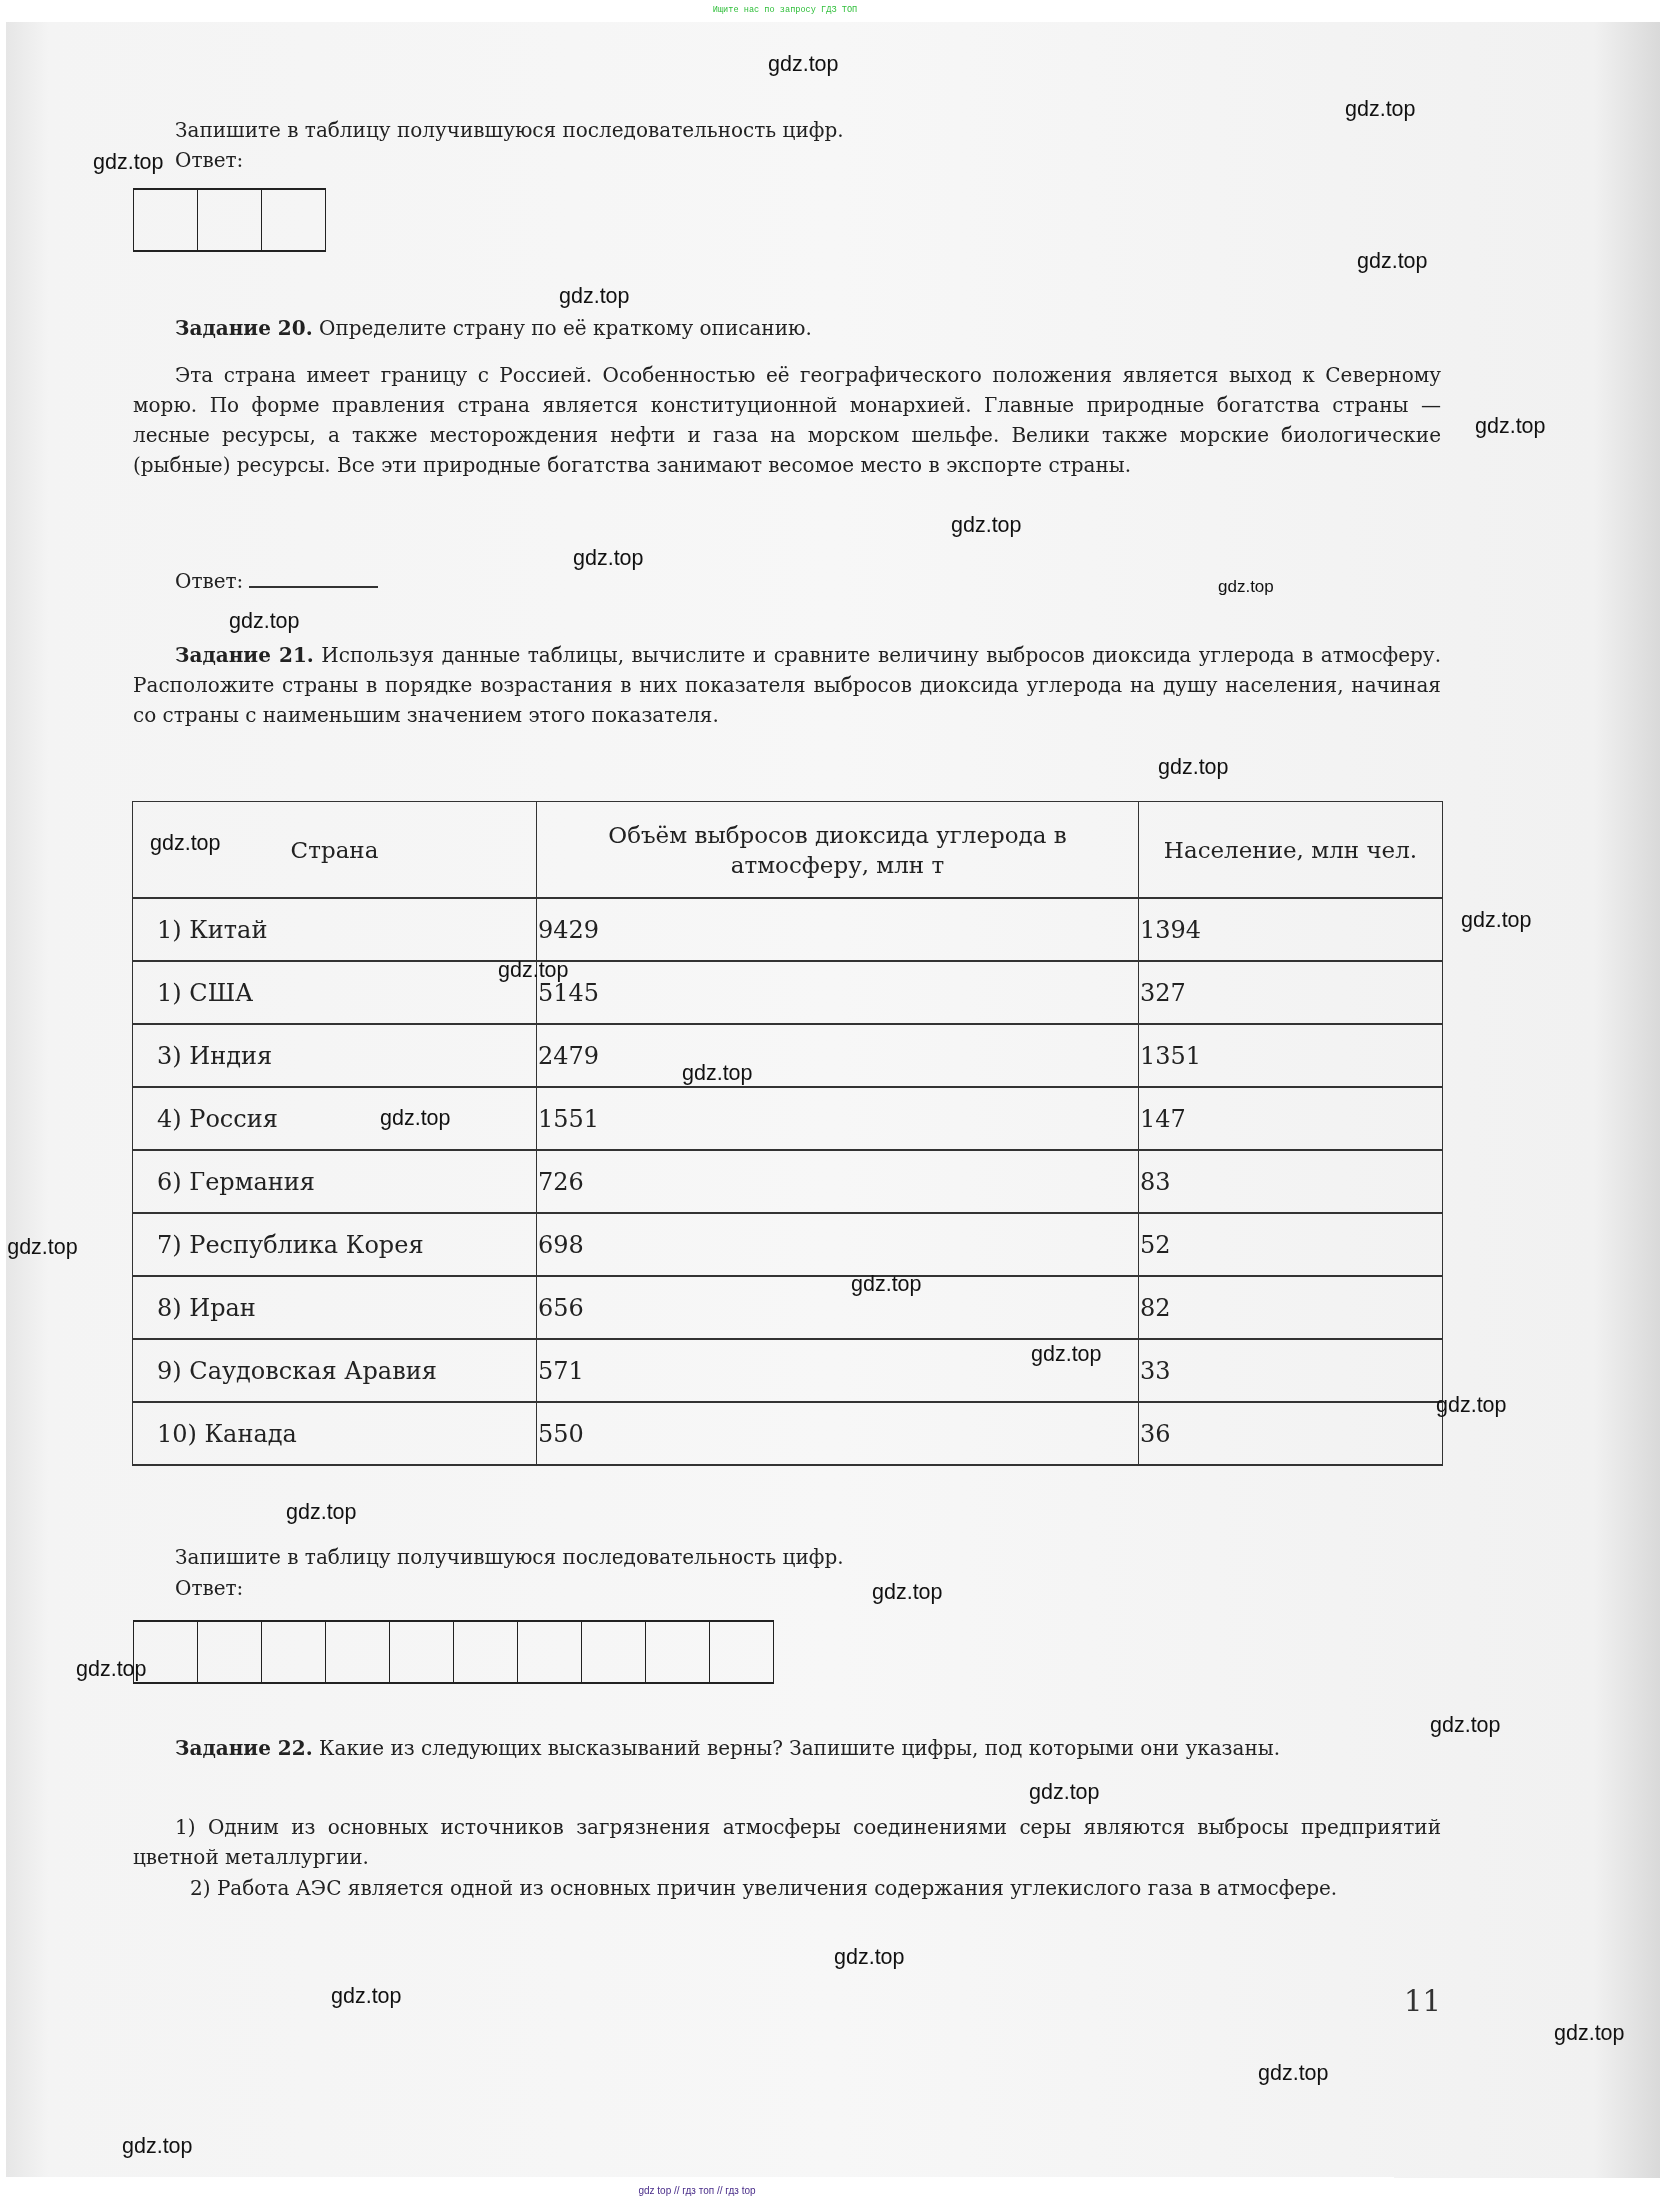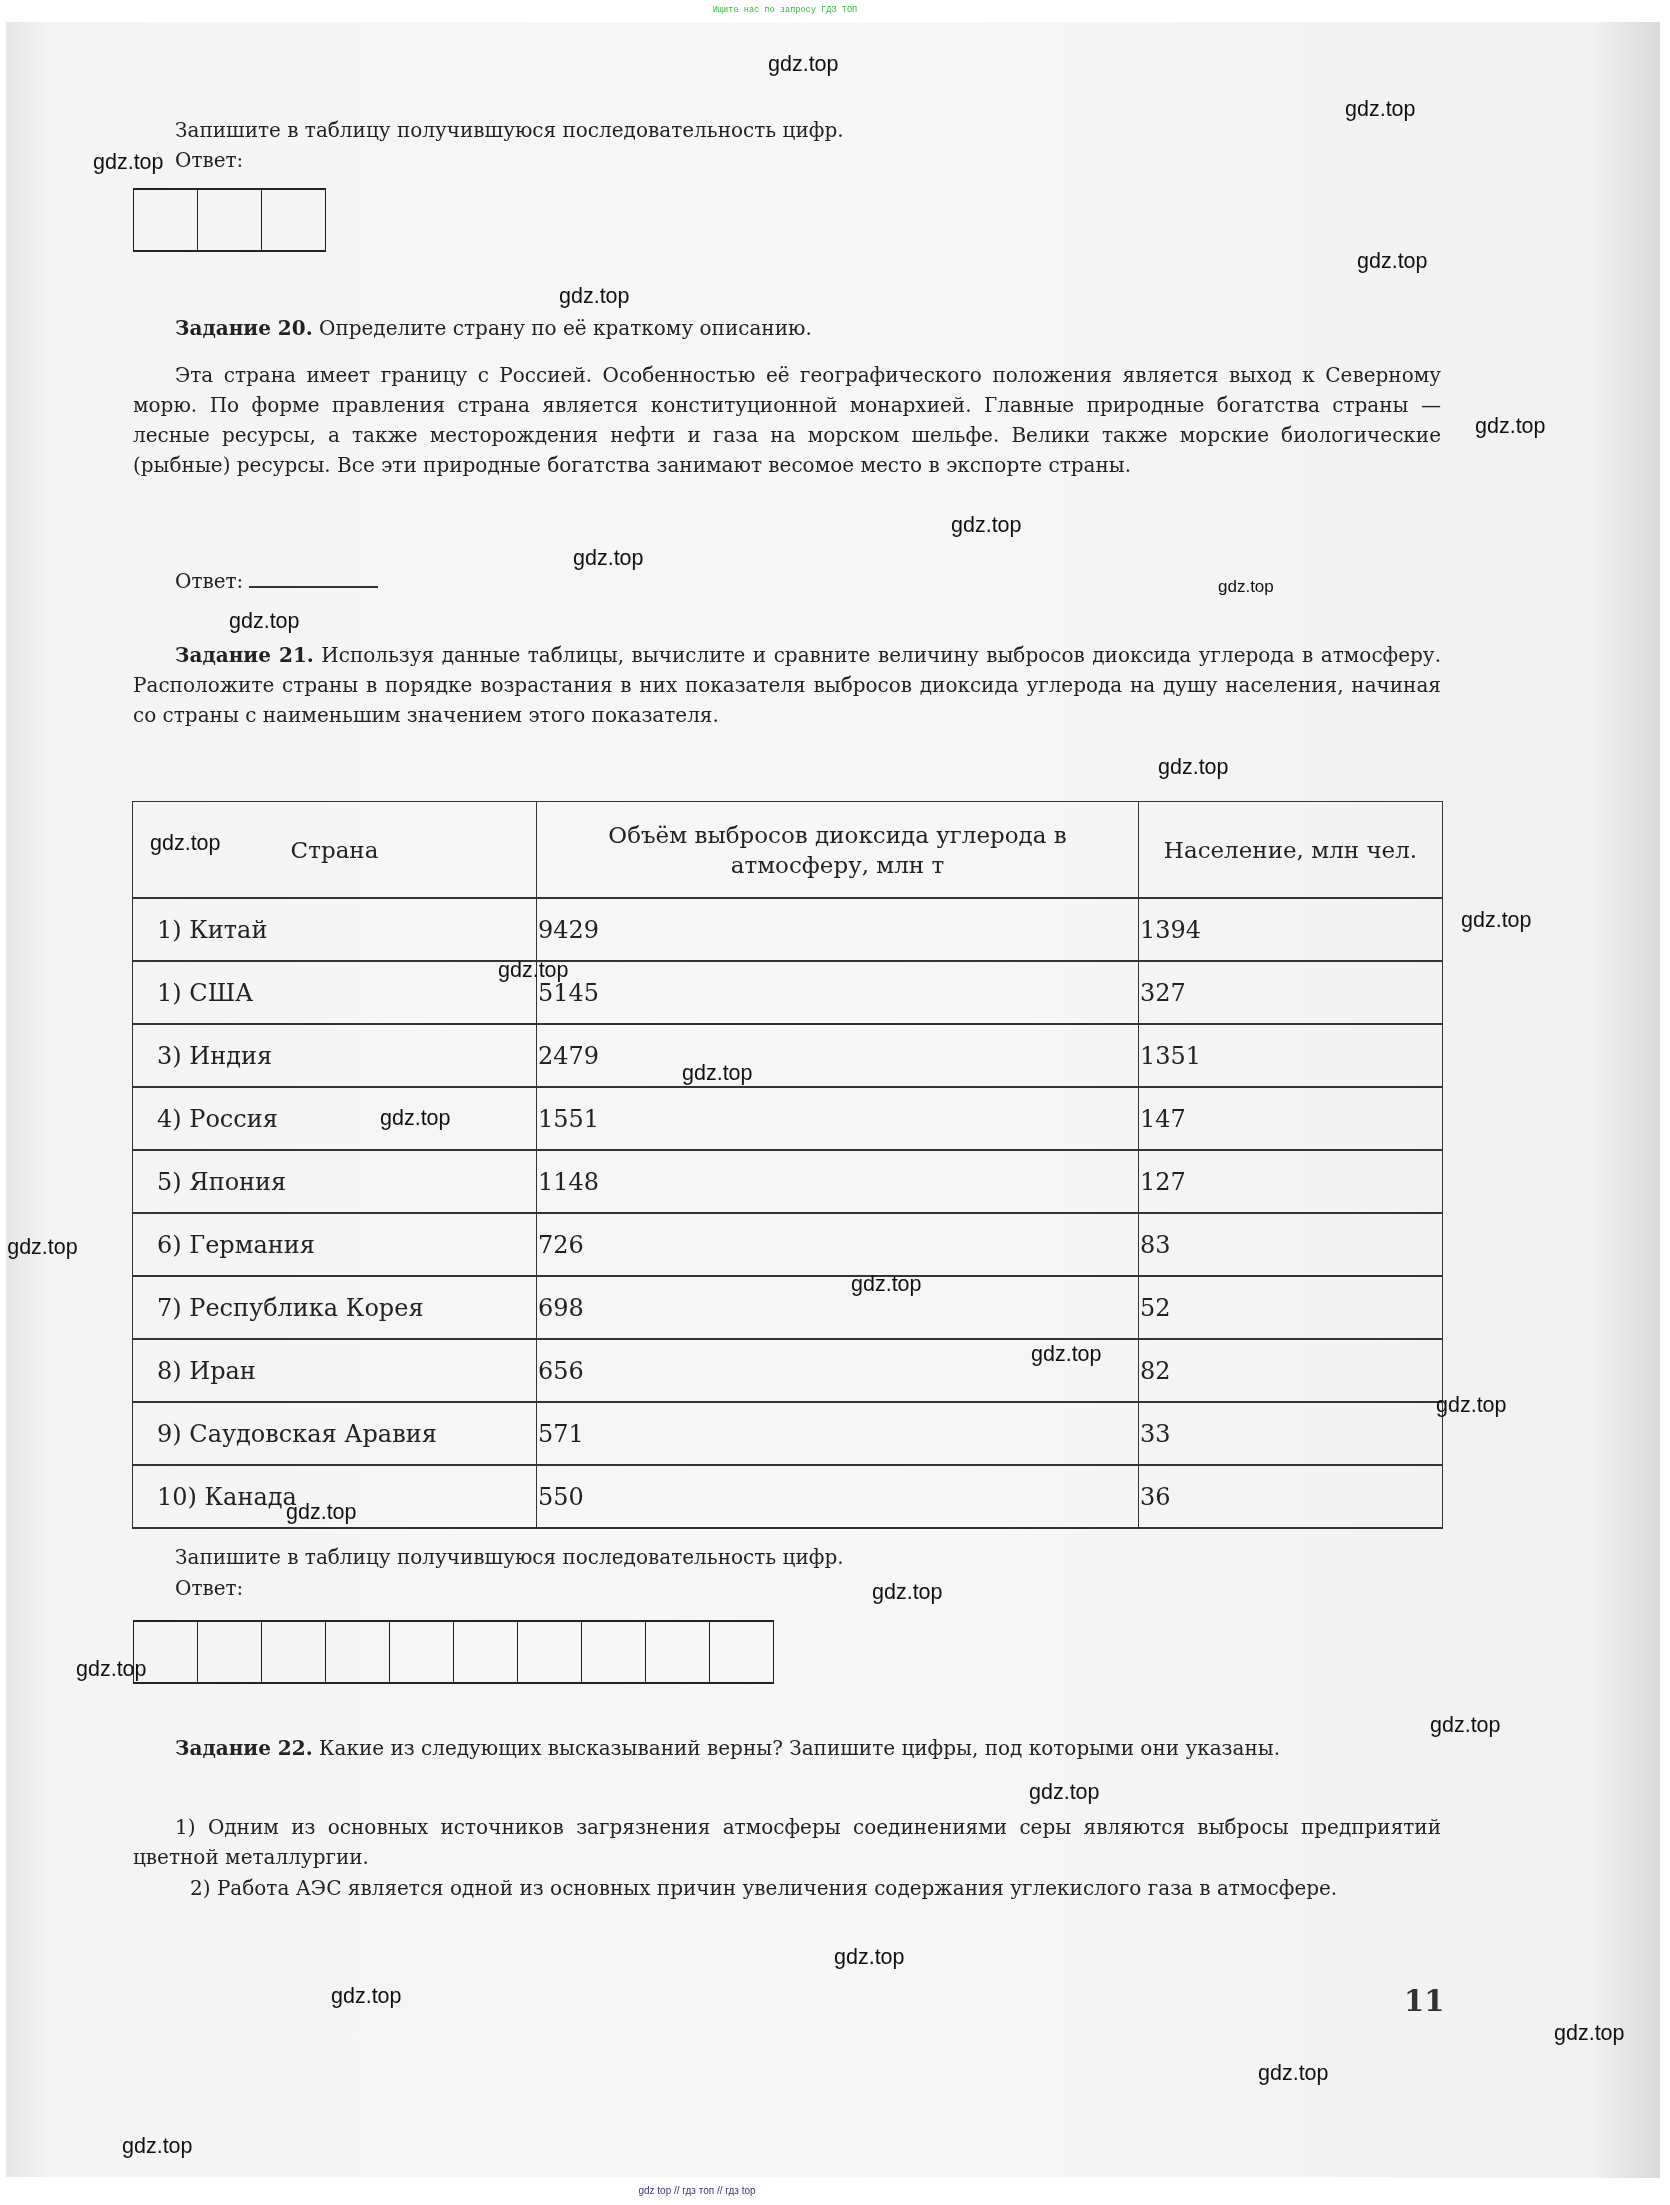--- a/index.html
+++ b/index.html
@@ -37,21 +37,21 @@
     position: absolute; left: 132px; top: 801px; width: 1311px;
     border-collapse: collapse; font-size: 24px; color: #222;
   }
   table.data th, table.data td { border: 1.4px solid #333; }
   table.data tr { border-bottom: 2.1px solid #333; }
   table.data th { font-weight: normal; height: 93px; font-size: 23px; line-height: 30px; }
   table.data td { height: 59px; }
   td.country { text-align: left; padding-left: 24px; width: 372px; }
   td.num { text-align: left; }
   .answer-line { display: inline-block; width: 129px; border-bottom: 2.1px solid #333; margin-left: 5.7px; }
-  .pagenum { position: absolute; left: 1404px; top: 1984px; font-size: 29px; font-weight: bold; color: #333; }
+  .pagenum { position: absolute; left: 1404px; top: 1984px; font-size: 29px; font-weight: normal; color: #333; }
 </style>
 </head>
 <body>
 
 <div class="top-banner">Ищите нас по запросу ГДЗ ТОП</div>
 
 <div class="page"></div>
 
 <div class="text" style="left:175px; top:115px; width:1289px;">Запишите в таблицу получившуюся последовательность цифр.</div>
 <div class="text" style="left:175px; top:145px;">Ответ:</div>
@@ -96,25 +96,20 @@
       </tr>
     <tr>
         <td class="country">3) Индия</td>
         <td class="num">2479</td>
         <td class="num">1351</td>
       </tr>
     <tr>
         <td class="country">4) Россия</td>
         <td class="num">1551</td>
         <td class="num">147</td>
-      </tr>
-    <tr>
-        <td class="country">5) Япония</td>
-        <td class="num">1148</td>
-        <td class="num">127</td>
       </tr>
     <tr>
         <td class="country">6) Германия</td>
         <td class="num">726</td>
         <td class="num">83</td>
       </tr>
     <tr>
         <td class="country">7) Республика Корея</td>
         <td class="num">698</td>
         <td class="num">52</td>

